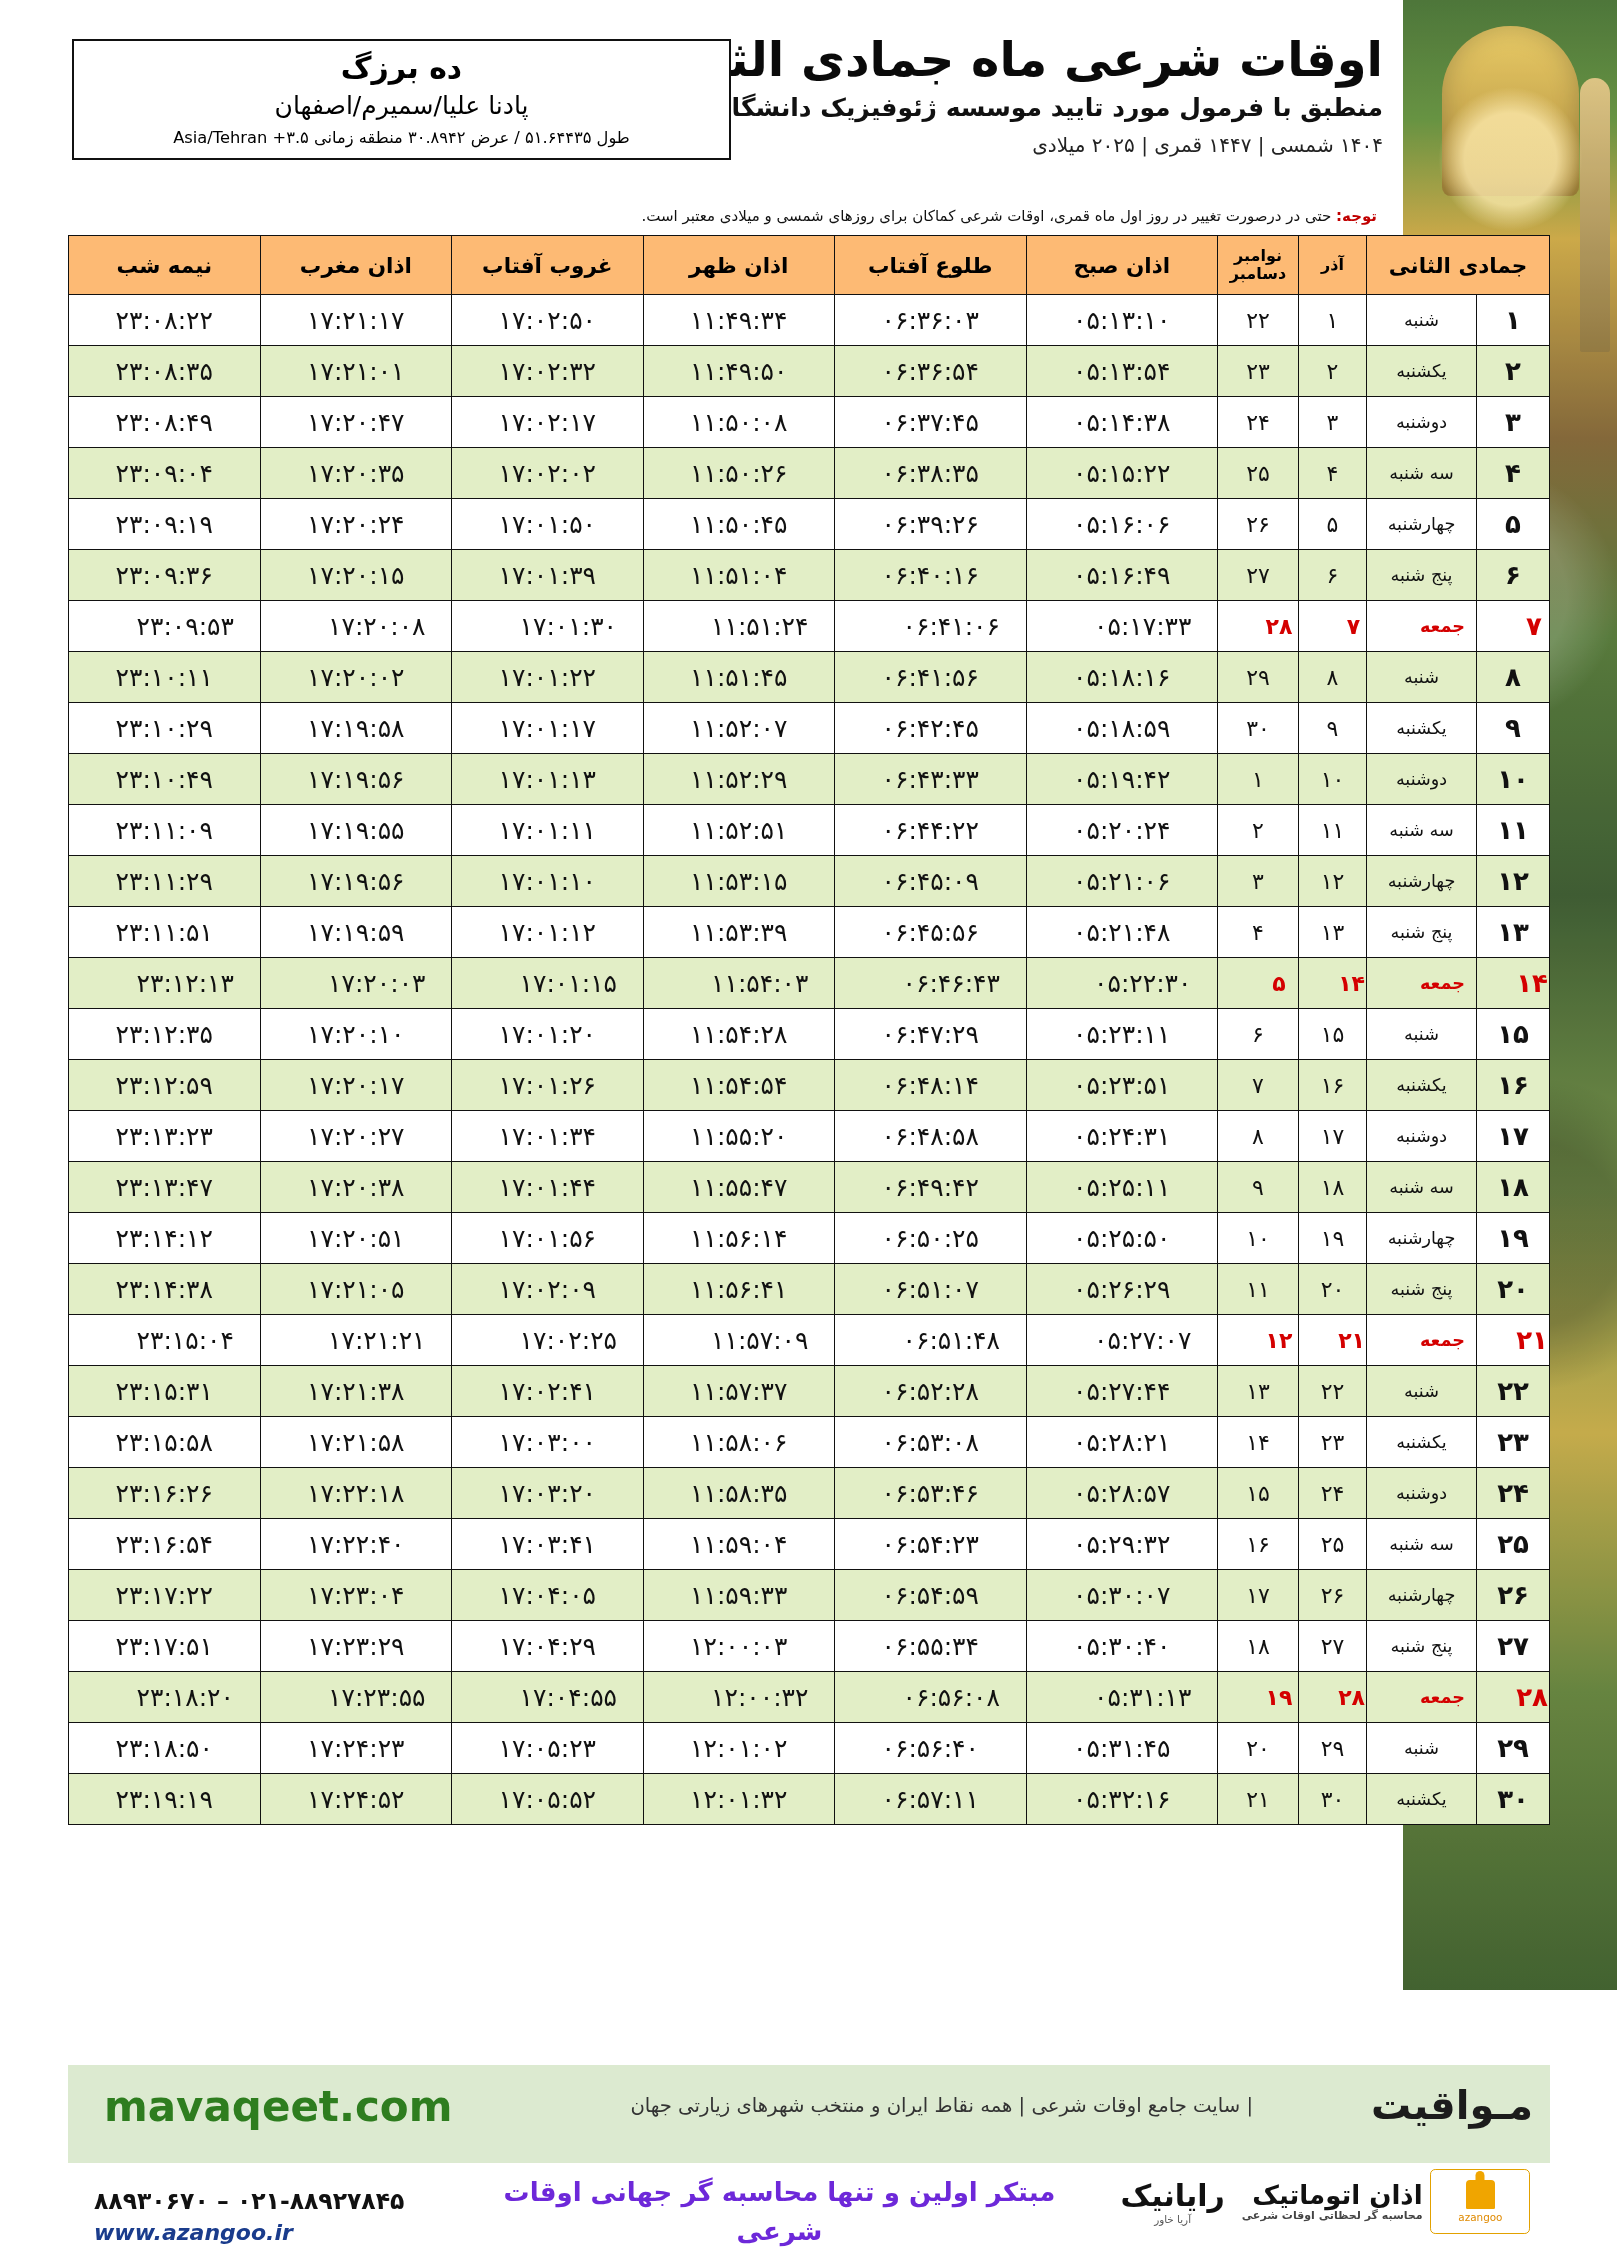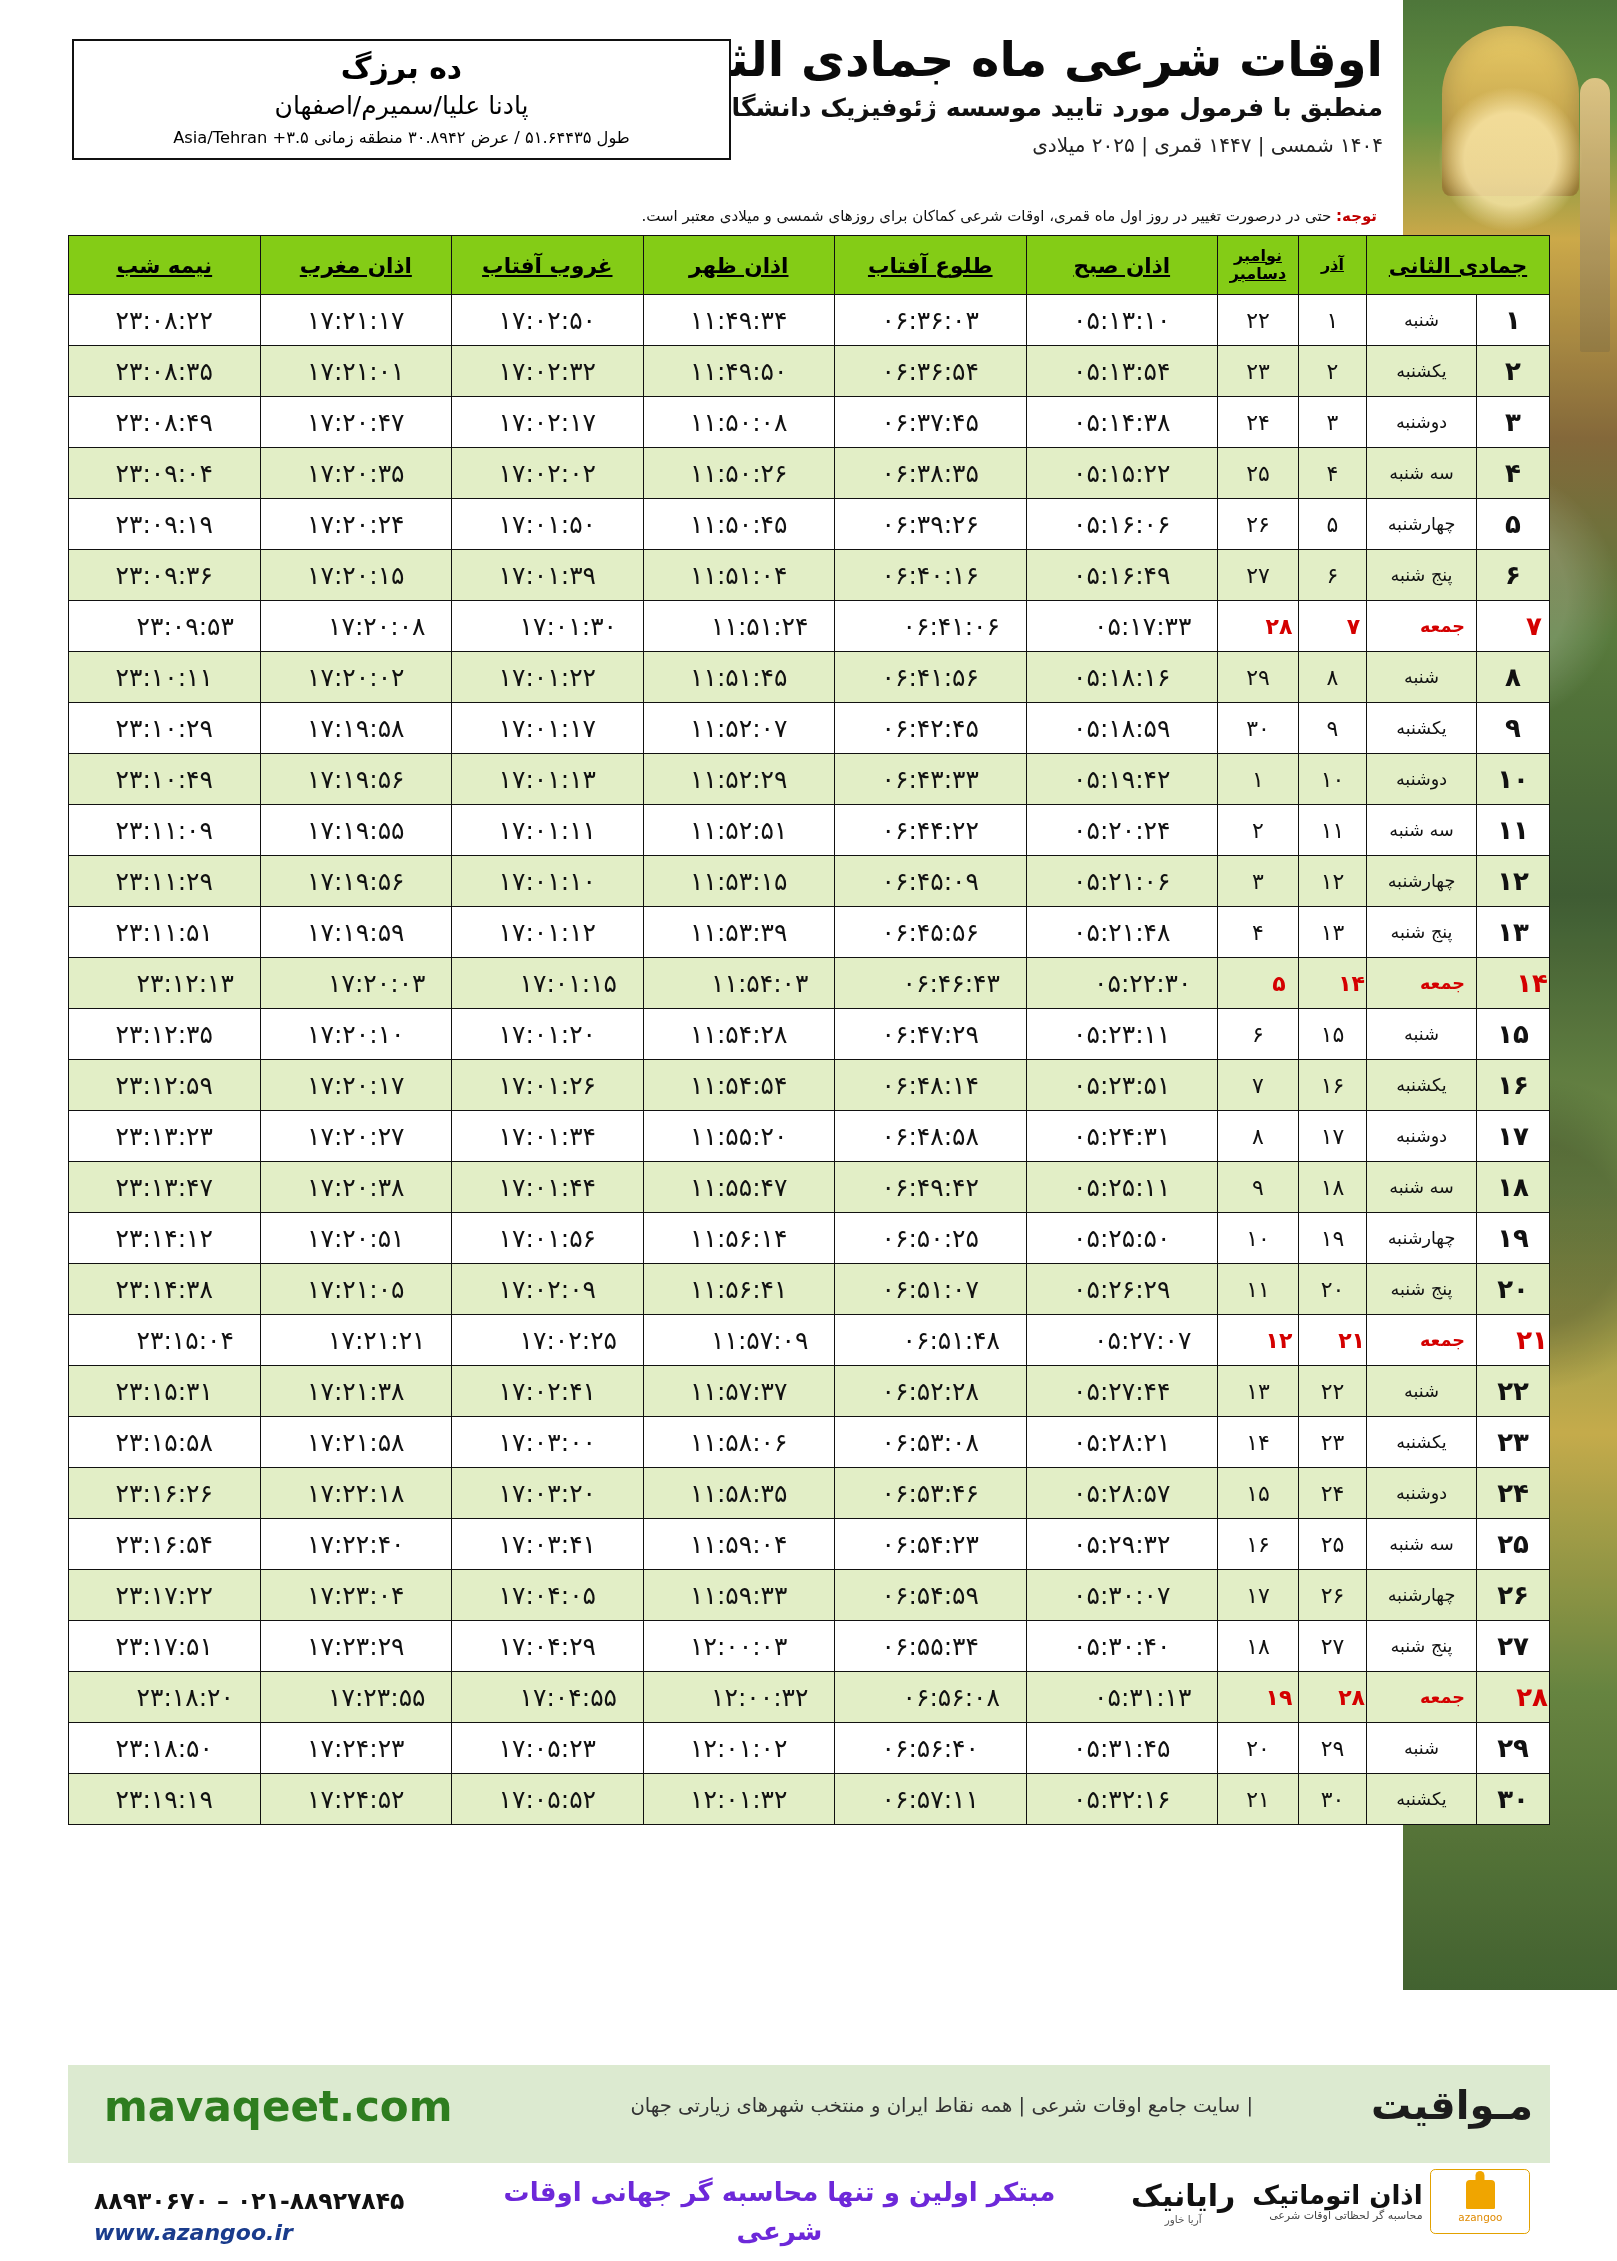--- a/index.html
+++ b/index.html
@@ -70,23 +70,22 @@
   .note b{color:#c00000;}
 
   
   .tbl-wrap{position:absolute;top:235px;left:68px;width:1482px;}
   table{border-collapse:collapse;width:100%;table-layout:fixed;}
   th,td{
     border:1.3px solid #111;text-align:center;vertical-align:middle;
     font-family:"DejaVu Sans","Liberation Sans",sans-serif;
   }
   thead th{
-    background:#84cc16;color:#000;font-size:21.5px;font-weight:bold;height:56px;
+    background:#fdba74;color:#000;font-size:21.5px;font-weight:bold;height:56px;
     position:relative;
-    text-decoration:underline;
   }
   thead th.small{font-size:16px;line-height:1.15;}
   tbody td{height:48px;font-size:25px;color:#111;background:#ffffff;}
   tbody tr.alt td{background:#e2eec6;}
   tbody td.daycol{font-size:26px;font-weight:bold;}
   tbody td.wd{font-size:17.6px;}
   tbody td.num{font-size:22px;}
   tr.fri td{color:#d40000;font-weight:bold;padding-left:43px;}
   tr.fri td.time{color:#111;font-weight:normal;}
   tr.fri td.sahar{color:#111;}
@@ -123,21 +122,21 @@
   .logo-box{display:flex;align-items:center;gap:7.8px;}
   .logo-azan{
     width:98px;height:63px;background:#fff;border:1.3px solid #e2a100;border-radius:5.2px;
     display:flex;flex-direction:column;align-items:center;justify-content:center;
   }
   .logo-azan .ic{width:29px;height:29px;background:#f0a500;border-radius:3.9px 3.9px 1.3px 1.3px;position:relative;}
   .logo-azan .ic:after{content:"";position:absolute;left:50%;top:-9px;transform:translateX(-50%);
     width:9px;height:10.4px;background:#f0a500;border-radius:4.6px 4.6px 0 0;}
   .logo-azan .tx{font-size:10.4px;color:#e08a00;margin-top:2.6px;}
   .logo-text{font-size:26px;font-weight:bold;color:#111;line-height:1.1;text-align:right;}
-  .logo-text .sm{display:block;font-size:11px;font-weight:normal;color:#444;}
+  .logo-text .sm{display:block;font-size:11px;font-weight:bold;color:#444;}
   .logo-rayanic{font-size:30px;font-weight:bold;color:#111;}
   .logo-rayanic .sm{display:block;font-size:10.4px;font-weight:normal;color:#555;text-align:center;}
 </style>
 </head>
 <body>
 
 <div class="page">
 
   <div class="deco-band">
     <div class="deco-dome"></div>

